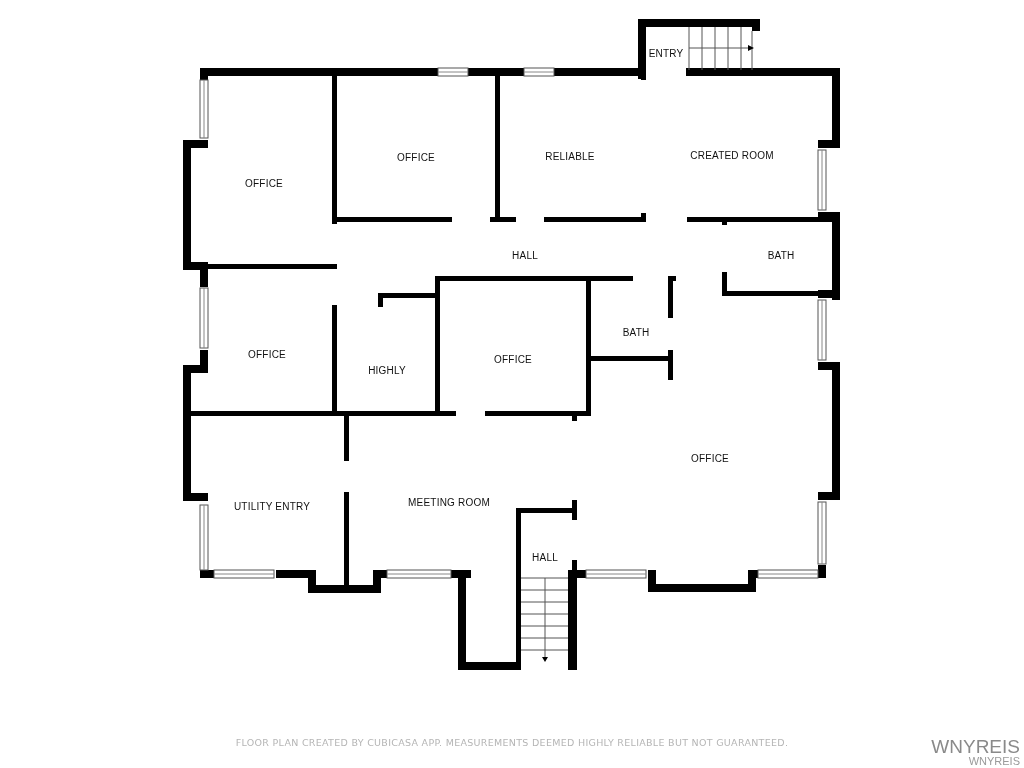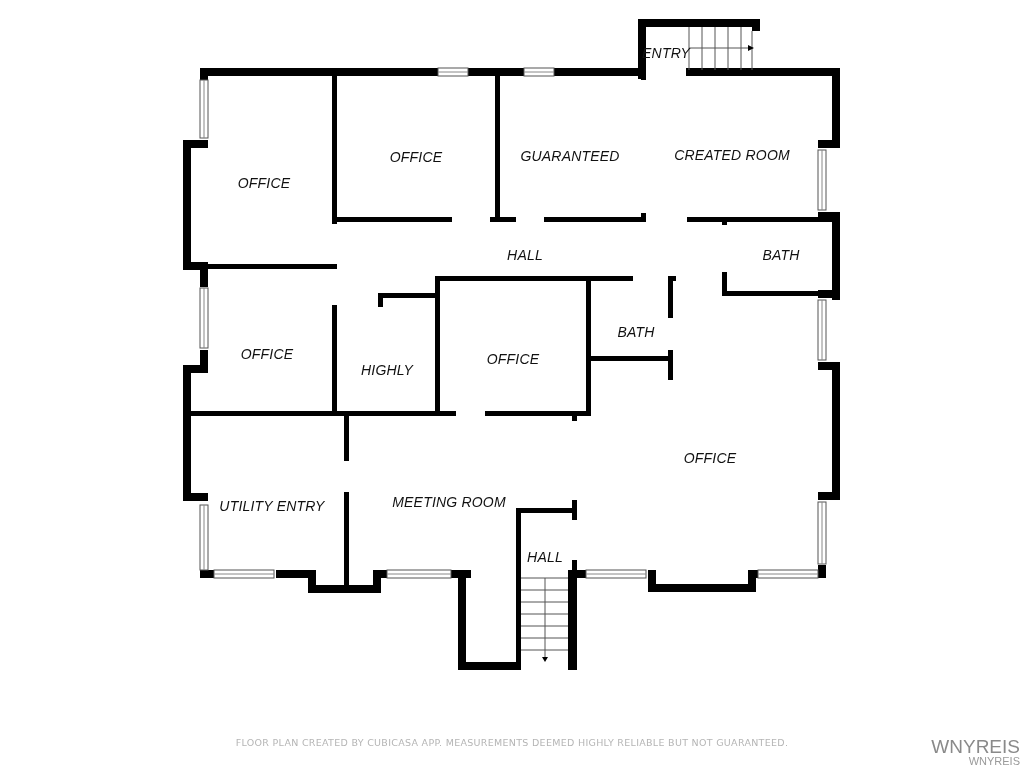--- a/index.html
+++ b/index.html
@@ -2,21 +2,21 @@
 <html><head>
 <meta charset="utf-8">
 <style>
   html, body { margin: 0; padding: 0; background: #ffffff; }
   body { width: 1024px; height: 768px; position: relative; overflow: hidden; font-family: "Liberation Sans", sans-serif; }
   #plan { position: absolute; left: 0; top: 0; width: 1024px; height: 768px; }
   .wall { fill: #000000; }
   .win { fill: #ffffff; stroke: #555555; stroke-width: 1; }
   .winline { stroke: #888888; stroke-width: 1; }
   .stair { stroke: #555555; stroke-width: 1; fill: none; }
-  .room-label { position: absolute; font-size: 14px; color: #111111; white-space: nowrap; transform: translate(-50%, -50%); letter-spacing: 0.2px; font-style: italic; }
+  .room-label { position: absolute; font-size: 10px; color: #111111; white-space: nowrap; transform: translate(-50%, -50%); letter-spacing: 0.2px; }
   .footer-note { position: absolute; left: 512px; top: 742px; transform: translate(-50%, -50%); font-size: 9.5px; color: #b5b5b5; letter-spacing: 0.3px; white-space: nowrap; font-family: "DejaVu Sans", sans-serif; text-align: center; }
   .brand-main { position: absolute; right: 4px; top: 736px; font-size: 19px; color: #8a8a8a; letter-spacing: 0px; }
   .brand-sub { position: absolute; right: 4px; top: 755px; font-size: 11px; color: #9a9a9a; }
 </style>
 </head>
 <body>
 
 <svg id="plan" viewBox="0 0 1024 768" xmlns="http://www.w3.org/2000/svg">
 
   <g>
@@ -159,21 +159,21 @@
     <line class="stair" x1="521" y1="626" x2="568" y2="626"></line>
     <line class="stair" x1="521" y1="638" x2="568" y2="638"></line>
     <line class="stair" x1="521" y1="650" x2="568" y2="650"></line>
     <line class="stair" x1="545" y1="578" x2="545" y2="658"></line>
     <polygon points="542,657 548,657 545,662" fill="#000"></polygon>
   </g>
 </svg>
 
 <div class="room-label" style="left:264px;top:183px">OFFICE</div>
 <div class="room-label" style="left:416px;top:157px">OFFICE</div>
-<div class="room-label" style="left:570px;top:156px">GUARANTEED</div>
+<div class="room-label" style="left:570px;top:156px">RELIABLE</div>
 <div class="room-label" style="left:732px;top:155px">CREATED ROOM</div>
 <div class="room-label" style="left:666px;top:53px">ENTRY</div>
 <div class="room-label" style="left:525px;top:255px">HALL</div>
 <div class="room-label" style="left:781px;top:255px">BATH</div>
 <div class="room-label" style="left:267px;top:354px">OFFICE</div>
 <div class="room-label" style="left:387px;top:370px">HIGHLY</div>
 <div class="room-label" style="left:513px;top:359px">OFFICE</div>
 <div class="room-label" style="left:636px;top:332px">BATH</div>
 <div class="room-label" style="left:710px;top:458px">OFFICE</div>
 <div class="room-label" style="left:272px;top:506px">UTILITY ENTRY</div>

